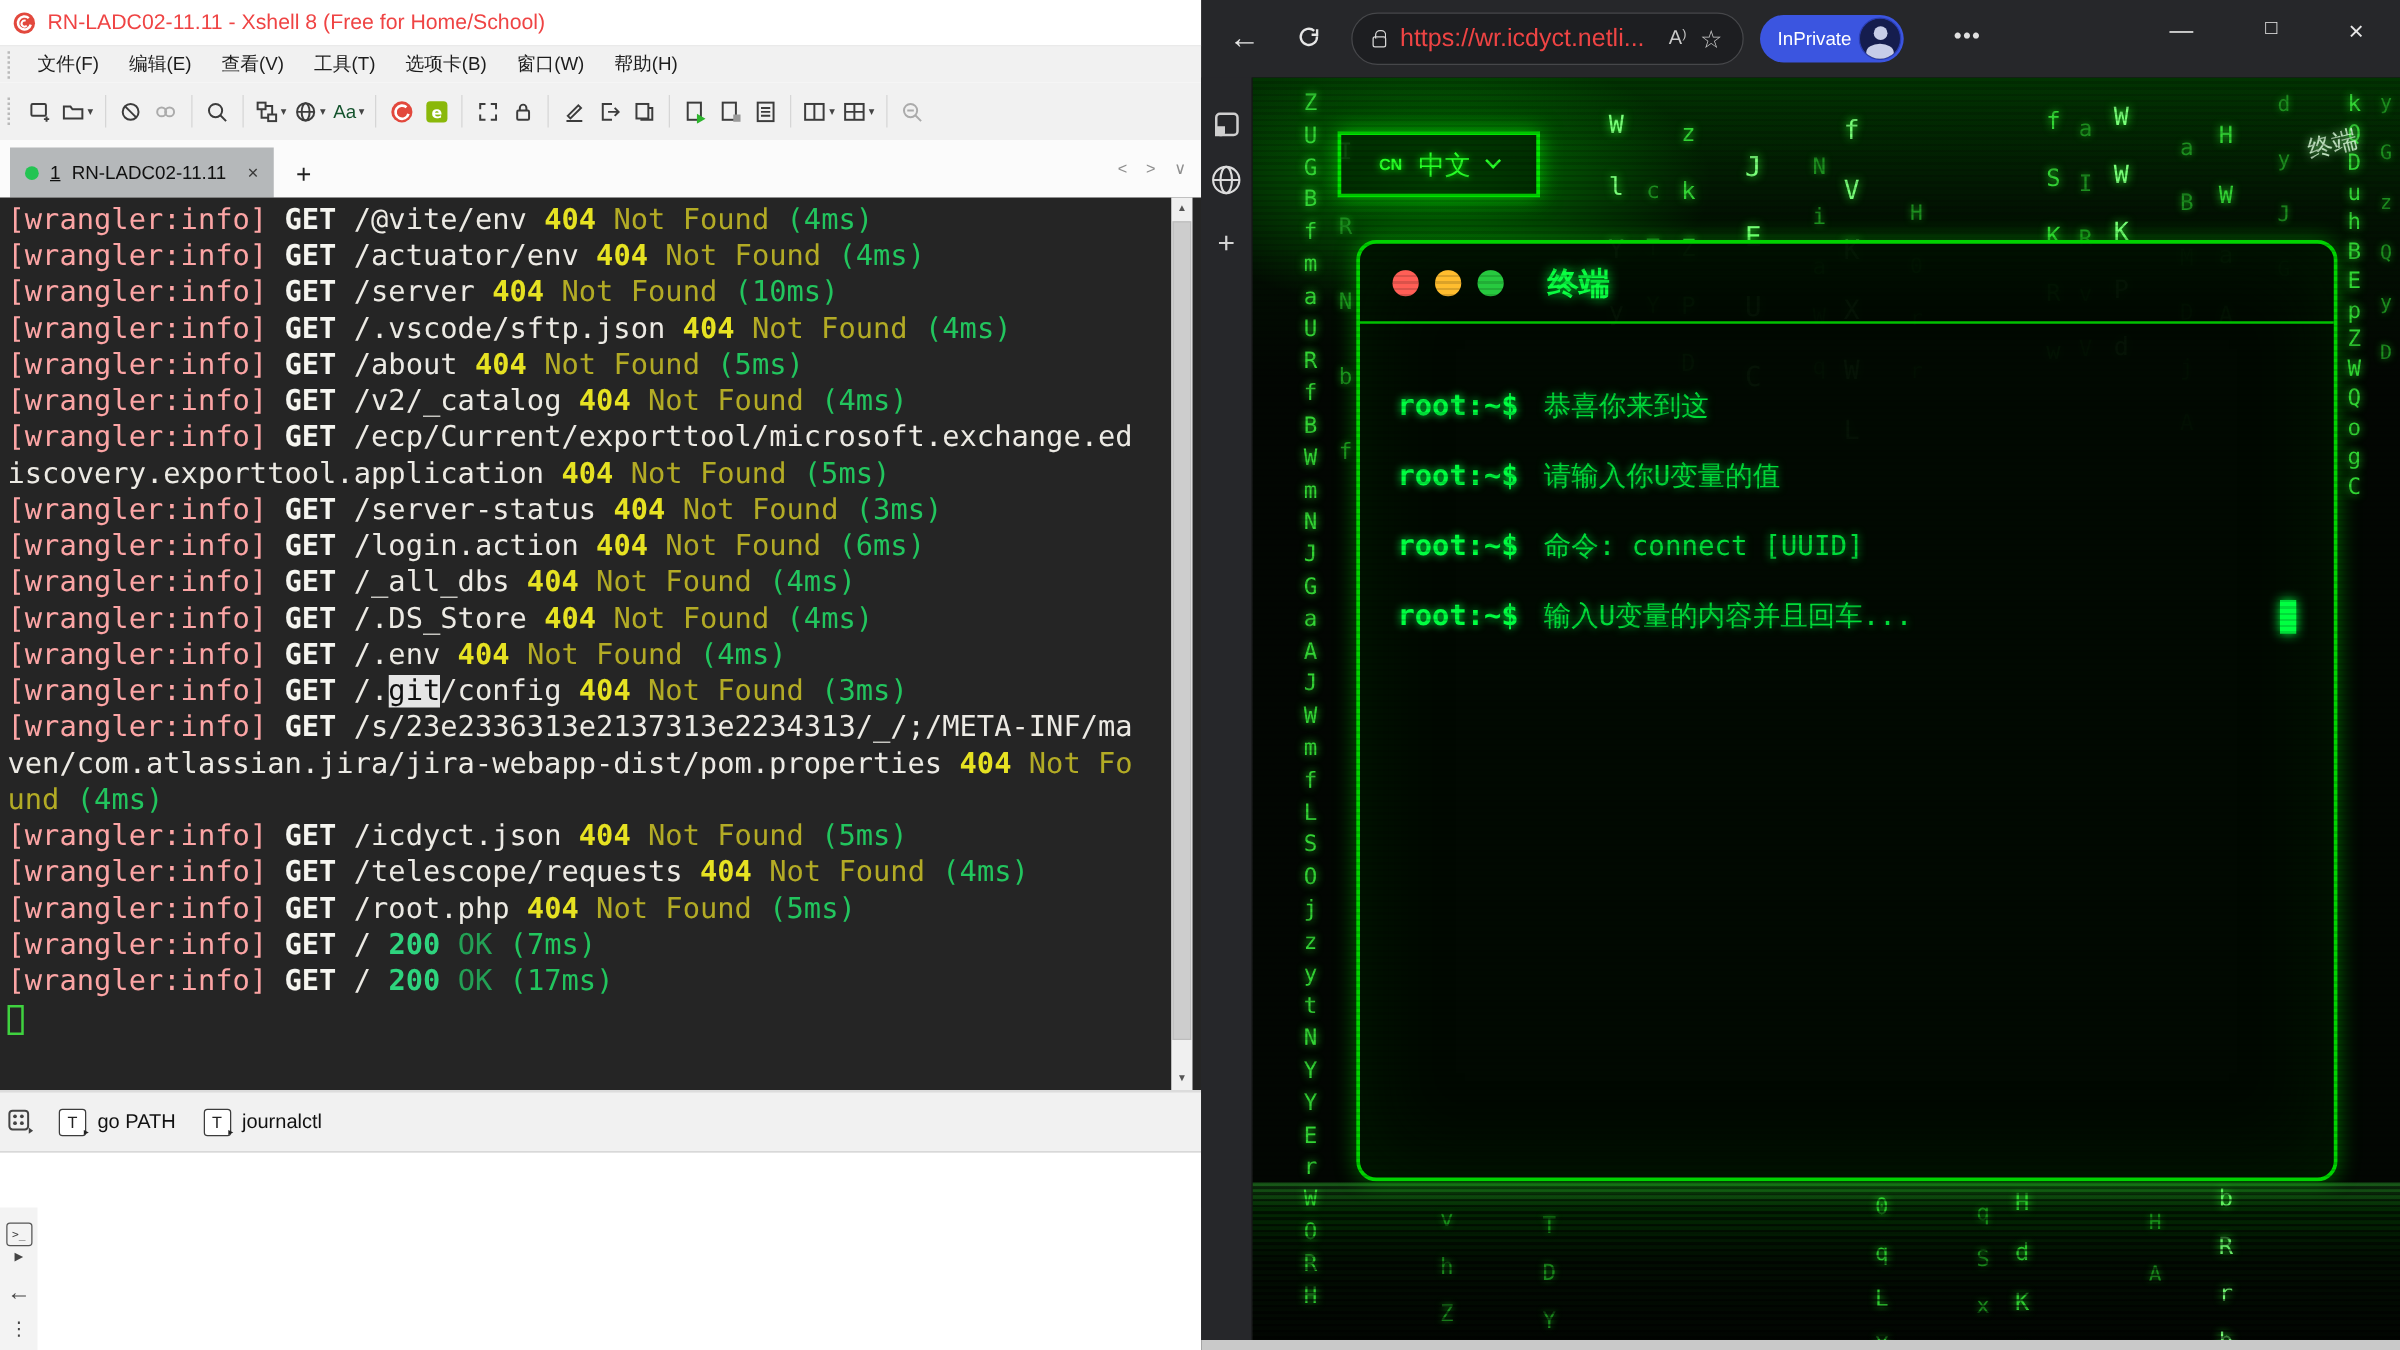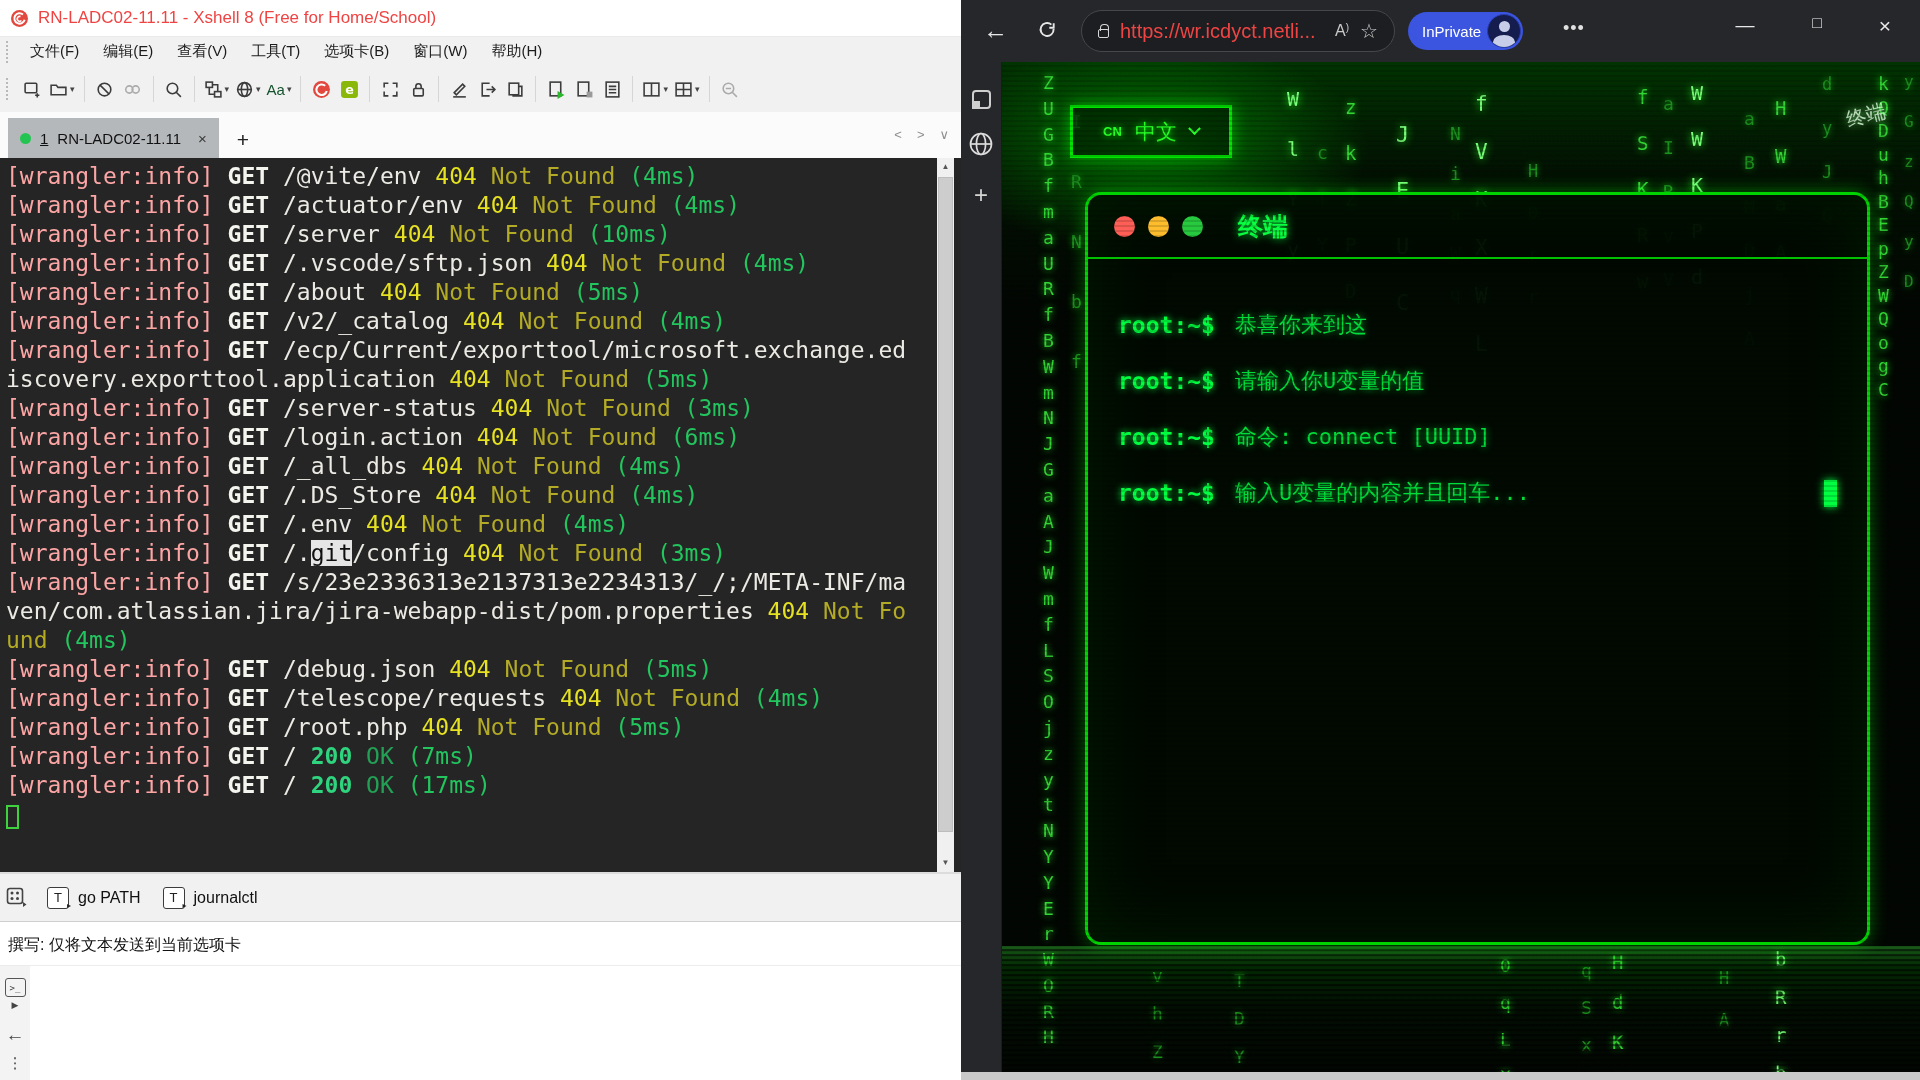--- a/index.html
+++ b/index.html
@@ -24,21 +24,21 @@
   .dot{width:11px;height:11px;border-radius:50%;background:#24c453}
   .tidx{text-decoration:underline}
   .tclose{color:#3a3a3a;font-size:15px;margin-left:8px}
   .newtab{font-size:21px;color:#222;margin-left:18px;align-self:center;margin-top:10px}
   .tabnav{position:absolute;right:12px;top:15px;display:flex;gap:15px;color:#8f8f8f;font-size:13px}
   .term{position:absolute;left:0;top:158px;width:961px;height:714px;background:#252525}
   #log{width:914px;padding:4px 0 0 6px;font-family:"DejaVu Sans Mono",monospace;font-size:23px;line-height:29px;word-break:break-all;color:#eceae4}
   .c-pre{color:#fca5a5}
   .c-get{color:#f5f5f0;font-weight:bold}
   .c-path{color:#eceae4}
-  .c-404{color:#e6e222;font-weight:normal}
+  .c-404{color:#e6e222;font-weight:bold}
   .c-nf{color:#b3ab25}
   .c-time{color:#22c55e}
   .c-200{color:#2ed47e;font-weight:bold}
   .c-ok{color:#23a055}
   .hl{background:#e5e5e5;color:#101010}
   .hollow{display:inline-block;width:13px;height:24px;border:2px solid #3fd23f;vertical-align:middle;margin-top:2px}
   .sb{position:absolute;top:0;right:7px;width:17px;height:714px;background:#f0f0f0}
   .sbu,.sbd{position:absolute;left:0;width:17px;height:16px;color:#555;font-size:8px;text-align:center;line-height:16px}
   .sbu{top:1px}.sbd{bottom:1px}
   .sbthumb{position:absolute;left:1px;width:15px;top:19px;height:655px;background:#cdcdcd;border:1px solid #bdbdbd}
@@ -296,21 +296,21 @@
           <div class="lrow"><span class="c-pre">[wrangler:info]</span> <span class="c-get">GET</span> <span class="c-path">/about</span> <span class="c-404">404</span> <span class="c-nf">Not Found</span> <span class="c-time">(5ms)</span></div>
           <div class="lrow"><span class="c-pre">[wrangler:info]</span> <span class="c-get">GET</span> <span class="c-path">/v2/_catalog</span> <span class="c-404">404</span> <span class="c-nf">Not Found</span> <span class="c-time">(4ms)</span></div>
           <div class="lrow"><span class="c-pre">[wrangler:info]</span> <span class="c-get">GET</span> <span class="c-path">/ecp/Current/exporttool/microsoft.exchange.ediscovery.exporttool.application</span> <span class="c-404">404</span> <span class="c-nf">Not Found</span> <span class="c-time">(5ms)</span></div>
           <div class="lrow"><span class="c-pre">[wrangler:info]</span> <span class="c-get">GET</span> <span class="c-path">/server-status</span> <span class="c-404">404</span> <span class="c-nf">Not Found</span> <span class="c-time">(3ms)</span></div>
           <div class="lrow"><span class="c-pre">[wrangler:info]</span> <span class="c-get">GET</span> <span class="c-path">/login.action</span> <span class="c-404">404</span> <span class="c-nf">Not Found</span> <span class="c-time">(6ms)</span></div>
           <div class="lrow"><span class="c-pre">[wrangler:info]</span> <span class="c-get">GET</span> <span class="c-path">/_all_dbs</span> <span class="c-404">404</span> <span class="c-nf">Not Found</span> <span class="c-time">(4ms)</span></div>
           <div class="lrow"><span class="c-pre">[wrangler:info]</span> <span class="c-get">GET</span> <span class="c-path">/.DS_Store</span> <span class="c-404">404</span> <span class="c-nf">Not Found</span> <span class="c-time">(4ms)</span></div>
           <div class="lrow"><span class="c-pre">[wrangler:info]</span> <span class="c-get">GET</span> <span class="c-path">/.env</span> <span class="c-404">404</span> <span class="c-nf">Not Found</span> <span class="c-time">(4ms)</span></div>
           <div class="lrow"><span class="c-pre">[wrangler:info]</span> <span class="c-get">GET</span> <span class="c-path">/.<span class="hl">git</span>/config</span> <span class="c-404">404</span> <span class="c-nf">Not Found</span> <span class="c-time">(3ms)</span></div>
           <div class="lrow"><span class="c-pre">[wrangler:info]</span> <span class="c-get">GET</span> <span class="c-path">/s/23e2336313e2137313e2234313/_/;/META-INF/maven/com.atlassian.jira/jira-webapp-dist/pom.properties</span> <span class="c-404">404</span> <span class="c-nf">Not Found</span> <span class="c-time">(4ms)</span></div>
-          <div class="lrow"><span class="c-pre">[wrangler:info]</span> <span class="c-get">GET</span> <span class="c-path">/debug.json</span> <span class="c-404">404</span> <span class="c-nf">Not Found</span> <span class="c-time">(5ms)</span></div>
+          <div class="lrow"><span class="c-pre">[wrangler:info]</span> <span class="c-get">GET</span> <span class="c-path">/icdyct.json</span> <span class="c-404">404</span> <span class="c-nf">Not Found</span> <span class="c-time">(5ms)</span></div>
           <div class="lrow"><span class="c-pre">[wrangler:info]</span> <span class="c-get">GET</span> <span class="c-path">/telescope/requests</span> <span class="c-404">404</span> <span class="c-nf">Not Found</span> <span class="c-time">(4ms)</span></div>
           <div class="lrow"><span class="c-pre">[wrangler:info]</span> <span class="c-get">GET</span> <span class="c-path">/root.php</span> <span class="c-404">404</span> <span class="c-nf">Not Found</span> <span class="c-time">(5ms)</span></div>
           <div class="lrow"><span class="c-pre">[wrangler:info]</span> <span class="c-get">GET</span> <span class="c-path">/</span> <span class="c-200">200</span> <span class="c-ok">OK</span> <span class="c-time">(7ms)</span></div>
           <div class="lrow"><span class="c-pre">[wrangler:info]</span> <span class="c-get">GET</span> <span class="c-path">/</span> <span class="c-200">200</span> <span class="c-ok">OK</span> <span class="c-time">(17ms)</span></div>
           <div class="lrow"><span class="hollow"></span></div>
         </div>
       <div class="sb">
         <div class="sbu">▲</div>
         <div class="sbthumb"></div>
         <div class="sbd">▼</div>
@@ -332,23 +332,20 @@
       <span id="quickbtns" style="display:flex;gap:22px">
           <div class="qbtn">
             <span class="ticon">T<i>▸</i></span>
             <span>go PATH</span>
           </div>
           <div class="qbtn">
             <span class="ticon">T<i>▸</i></span>
             <span>journalctl</span>
           </div>
         </span>
-    </div>
-    <div class="hintbar">
-      <span>撰写: 仅将文本发送到当前选项卡</span>
     </div>
     <div class="compose">
       <div class="gutter" id="gutter">
           <div class="gt-box">&gt;_</div>
           <span class="g-exp">▶</span>
           <span class="g-back">←</span>
           <span class="g-more">⋮</span>
         </div>
     </div>
   </div>

